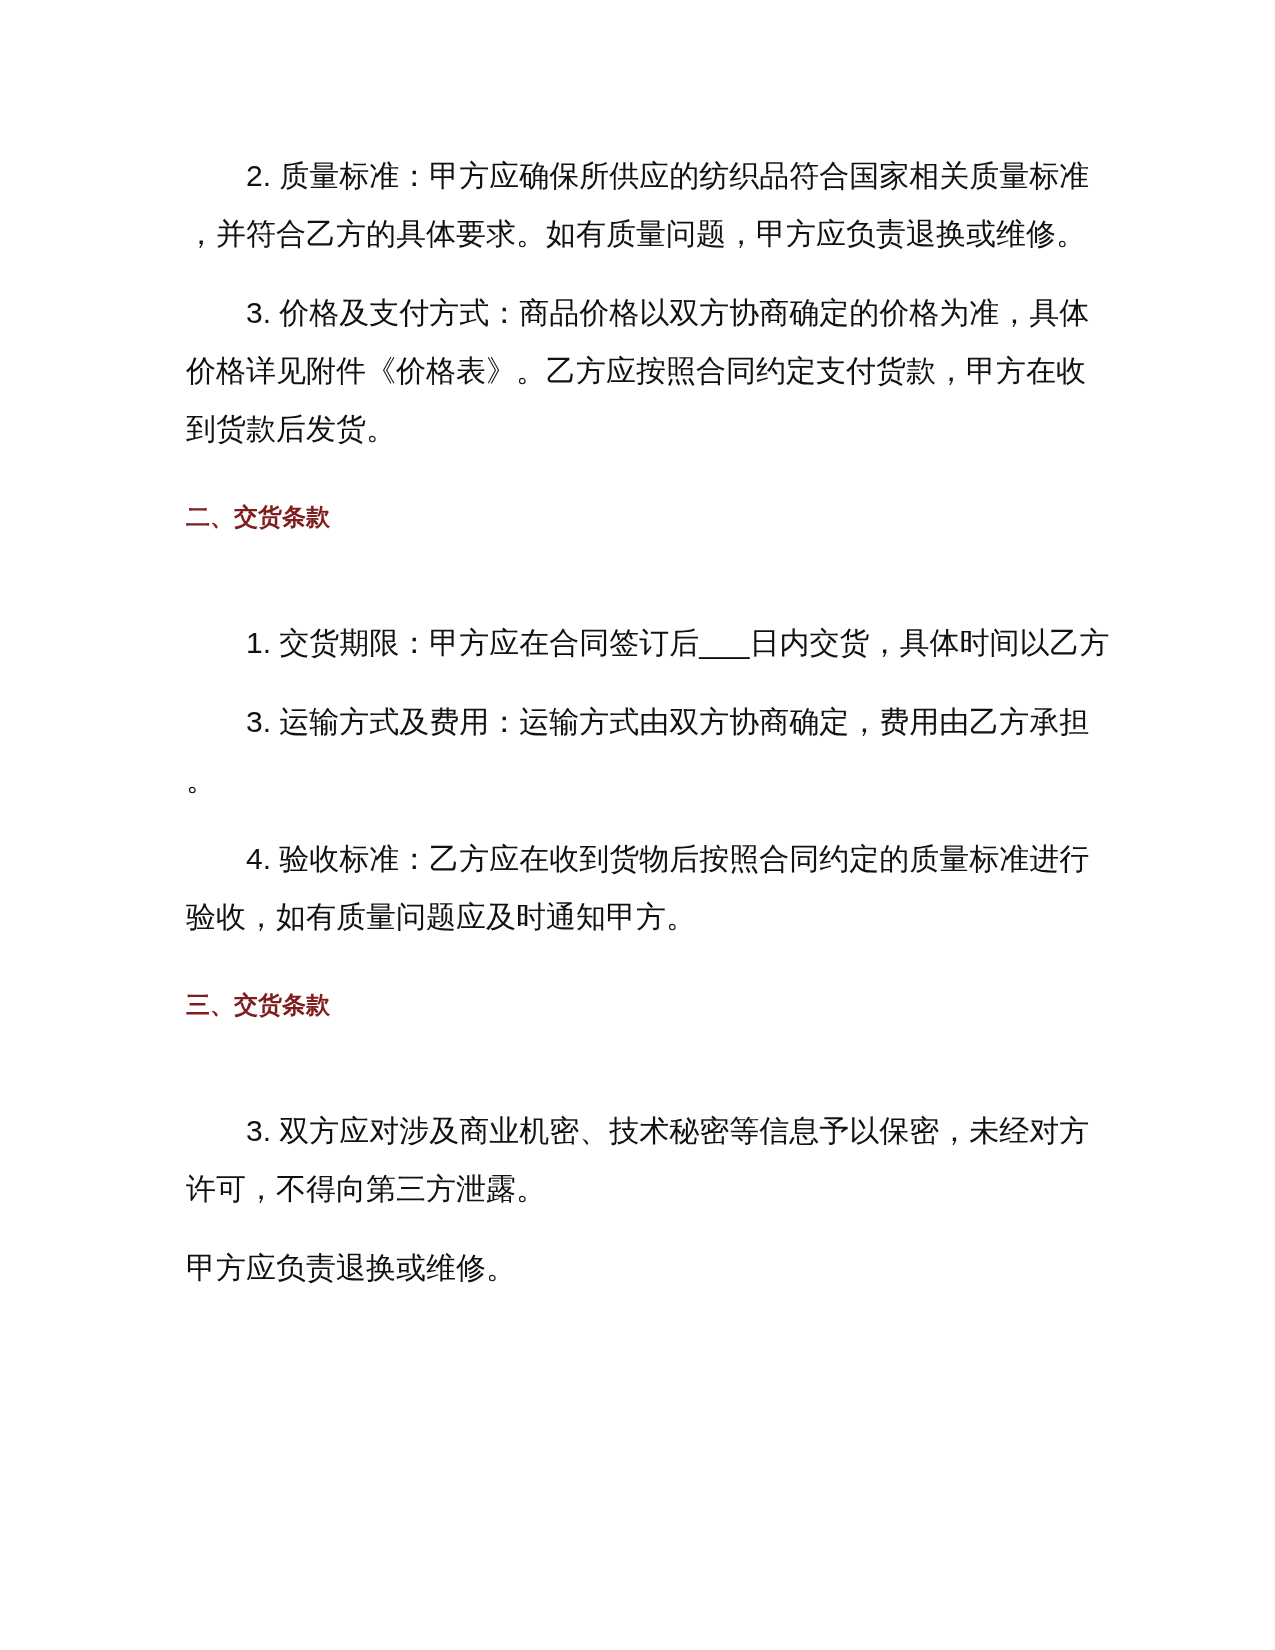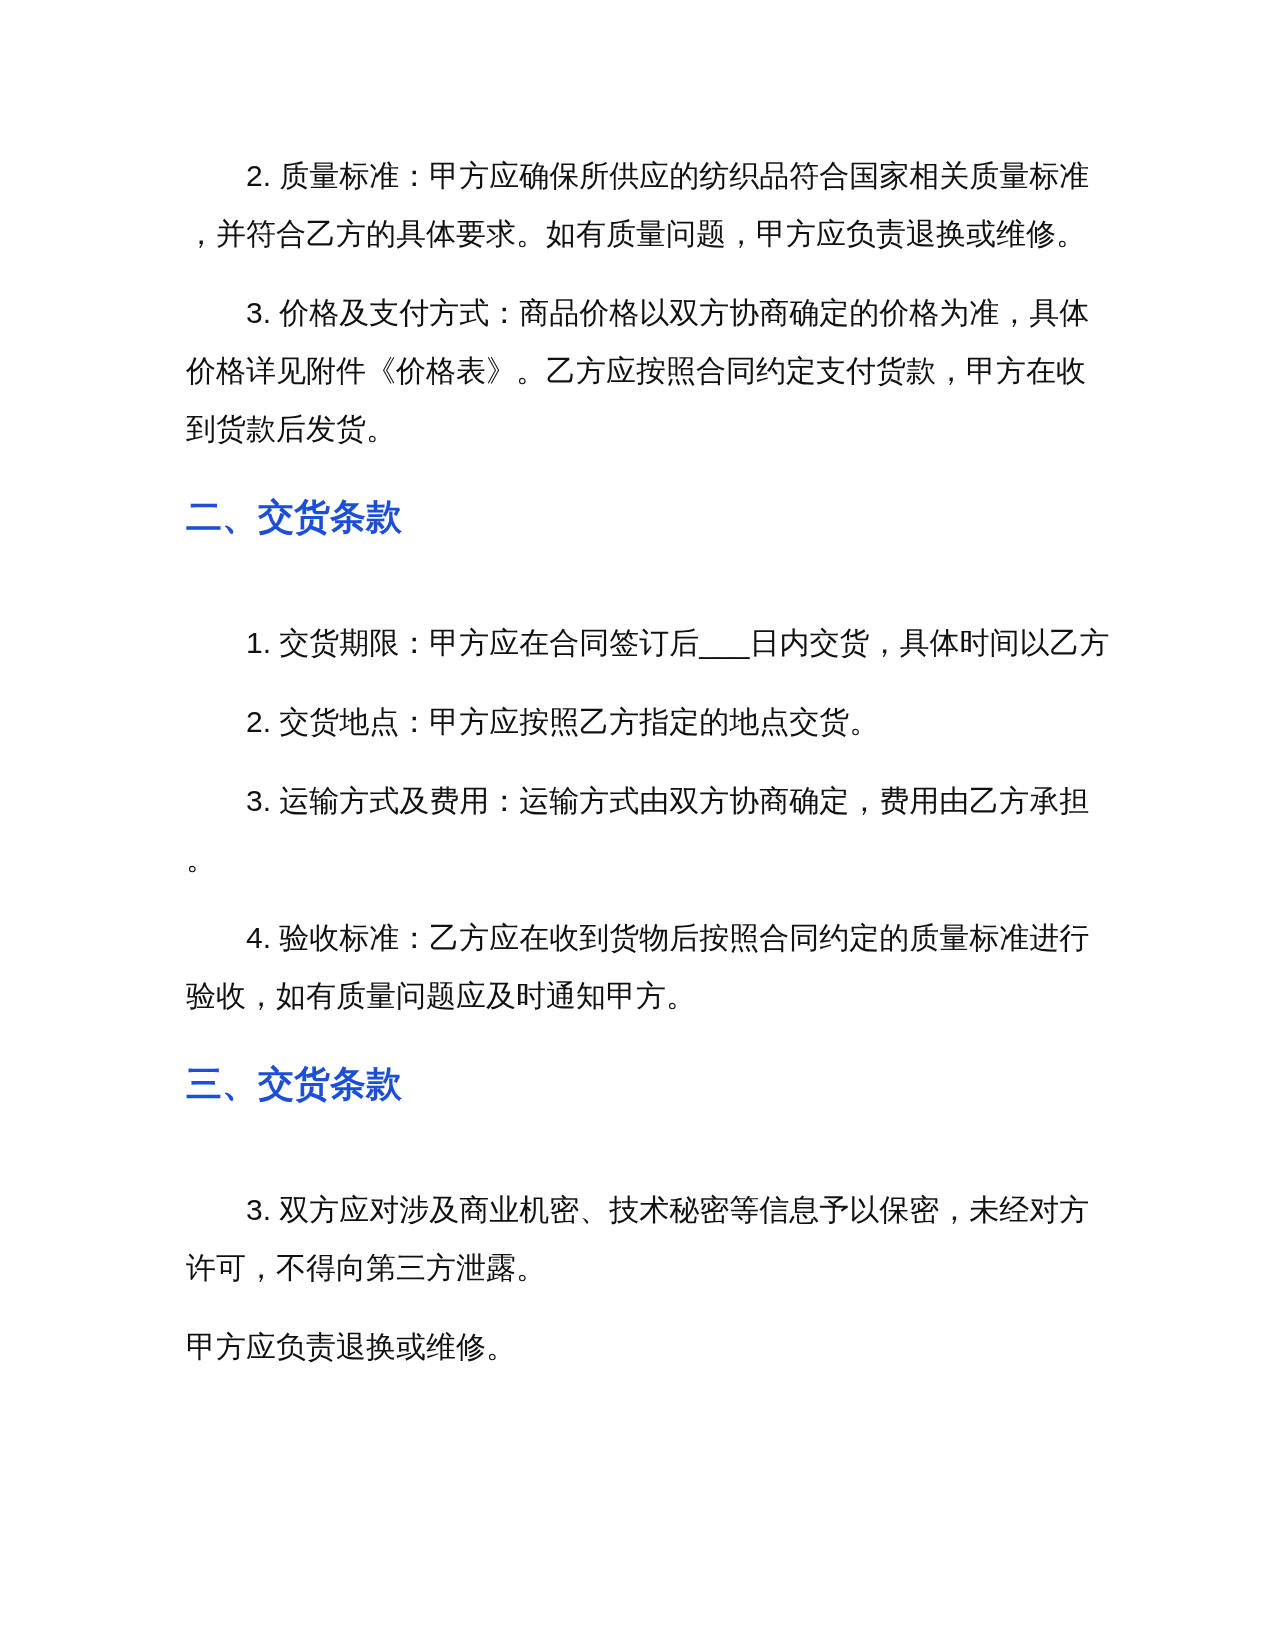--- a/index.html
+++ b/index.html
@@ -25,26 +25,26 @@
     font-weight: 400;
   }
   .ln {
     display: block;
     white-space: nowrap;
   }
   .ln.first {
     text-indent: 60px;
   }
   .heading {
-    font-size: 36px;
+    font-size: 24px;
     font-weight: 700;
     line-height: 58px;
     margin: 30px 0 68px 0;
     white-space: nowrap;
-    color: #1d4ed8;
+    color: #7f1d1d;
   }
 </style>
 </head>
 <body>
 
 <div class="page">
 
   <p class="para">
     <span class="ln first">2. 质量标准：甲方应确保所供应的纺织品符合国家相关质量标准</span>
     <span class="ln">，并符合乙方的具体要求。如有质量问题，甲方应负责退换或维修。</span>
@@ -55,23 +55,20 @@
     <span class="ln">价格详见附件《价格表》。乙方应按照合同约定支付货款，甲方在收</span>
     <span class="ln">到货款后发货。</span>
   </p>
 
   <h2 class="heading">二、交货条款</h2>
 
   <p class="para">
     <span class="ln first">1. 交货期限：甲方应在合同签订后___日内交货，具体时间以乙方</span>
   </p>
 
-  <p class="para">
-    <span class="ln first">2. 交货地点：甲方应按照乙方指定的地点交货。</span>
-  </p>
 
   <p class="para">
     <span class="ln first">3. 运输方式及费用：运输方式由双方协商确定，费用由乙方承担</span>
     <span class="ln">。</span>
   </p>
 
   <p class="para">
     <span class="ln first">4. 验收标准：乙方应在收到货物后按照合同约定的质量标准进行</span>
     <span class="ln">验收，如有质量问题应及时通知甲方。</span>
   </p>

